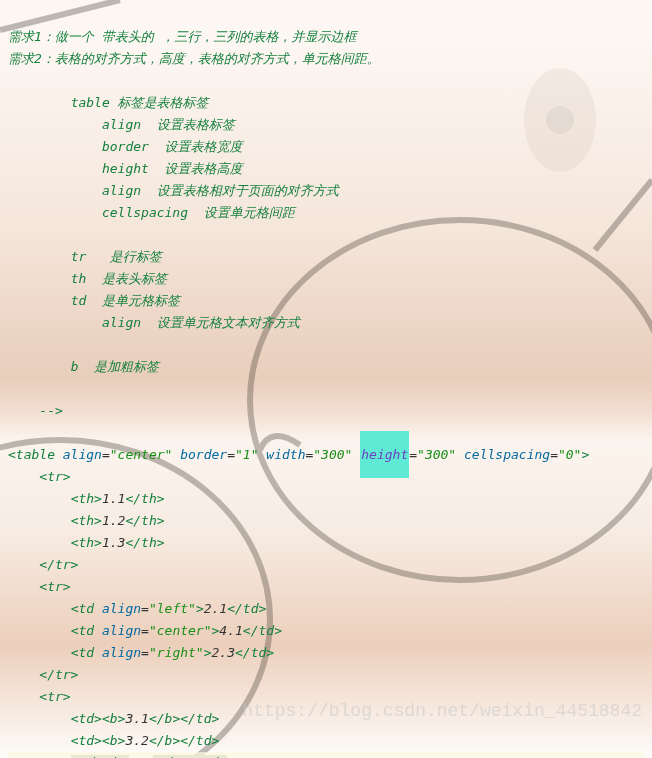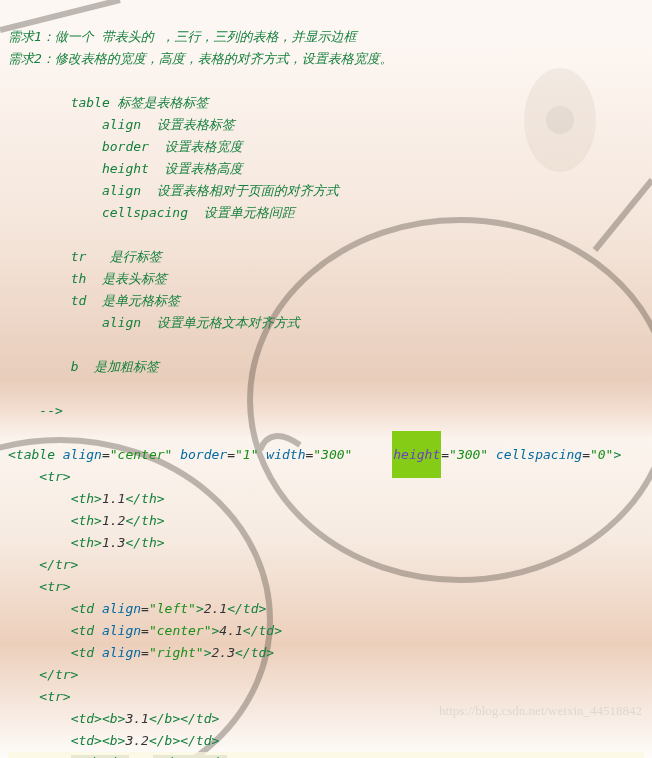--- a/index.html
+++ b/index.html
@@ -36,42 +36,41 @@
     padding: 4px 0 8px 8px;
     white-space: pre;
   }
   .c-comment { color: #15803d; }
   .c-tag     { color: #15803d; }
   .c-attr    { color: #0369a1; }
   .c-str     { color: #1a8f1a; }
   .c-text    { color: #333; text-align: center; }
   .c-punc    { color: #333; }
   .hl-attr {
-    background: #84cc16;
+    background: #5eead4;
     color: #6f42c1;
     padding: 16px 1px;
-    margin-left: 32px;
   }
   .hl-tag {
     background: #e8e8d0;
     padding: 0 1px;
   }
   .line-hl {
     display: inline-block;
     background: rgba(252, 248, 224, 0.7);
     min-width: 636px;
   }
   .watermark {
     position: absolute;
     right: 10px;
     bottom: 36px;
     color: rgba(200,200,200,0.55);
     font-style: normal;
-    font-size: 13px;
-    font-family: Liberation Serif, serif;
+    font-size: 18px;
+    font-family: Liberation Mono, monospace;
   }
 </style>
 </head>
 <body>
 
 <div class="bg-overlay">
 <svg viewBox="0 0 652 758" preserveAspectRatio="none">
   <g stroke="#4a4238" stroke-width="6" fill="none" opacity="0.35">
     <ellipse cx="460" cy="400" rx="210" ry="180"></ellipse>
     <ellipse cx="60" cy="620" rx="210" ry="180"></ellipse>
@@ -81,21 +80,21 @@
   </g>
   <g opacity="0.15" fill="#bfae9a">
     <ellipse cx="560" cy="120" rx="36" ry="52"></ellipse>
     <circle cx="560" cy="120" r="14" fill="#000" opacity="0.4"></circle>
   </g>
 </svg>
 </div>
 
 <div class="code">
 <span class="c-comment">需求1：做一个 带表头的 ，三行，三列的表格，并显示边框</span>
-<span class="c-comment">需求2：修改表格的宽度，高度，表格的对齐方式，设置表格宽度。</span>
+<span class="c-comment">需求2：表格的对齐方式，高度，表格的对齐方式，单元格间距。</span>
 
         <span class="c-comment">table 标签是表格标签</span>
             <span class="c-comment">align  设置表格标签</span>
             <span class="c-comment">border  设置表格宽度</span>
             <span class="c-comment">height  设置表格高度</span>
             <span class="c-comment">align  设置表格相对于页面的对齐方式</span>
             <span class="c-comment">cellspacing  设置单元格间距</span>
 
         <span class="c-comment">tr   是行标签</span>
         <span class="c-comment">th  是表头标签</span>

